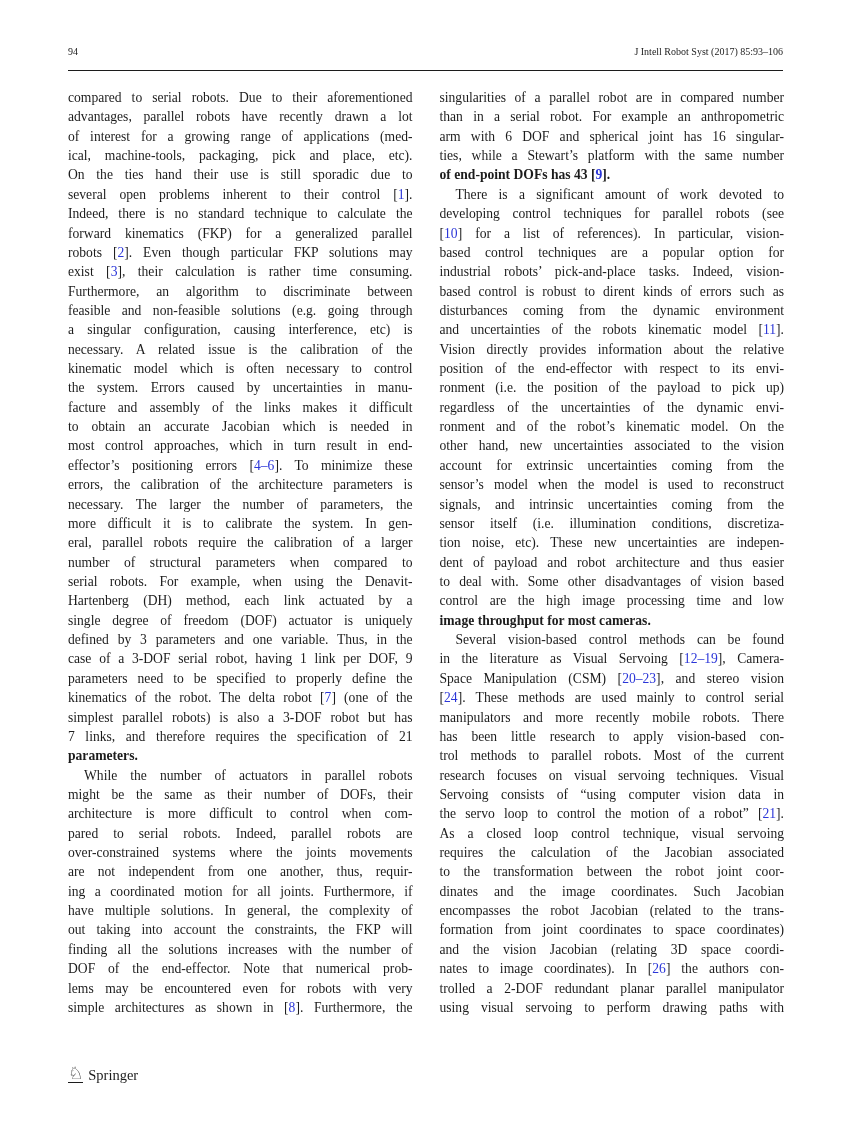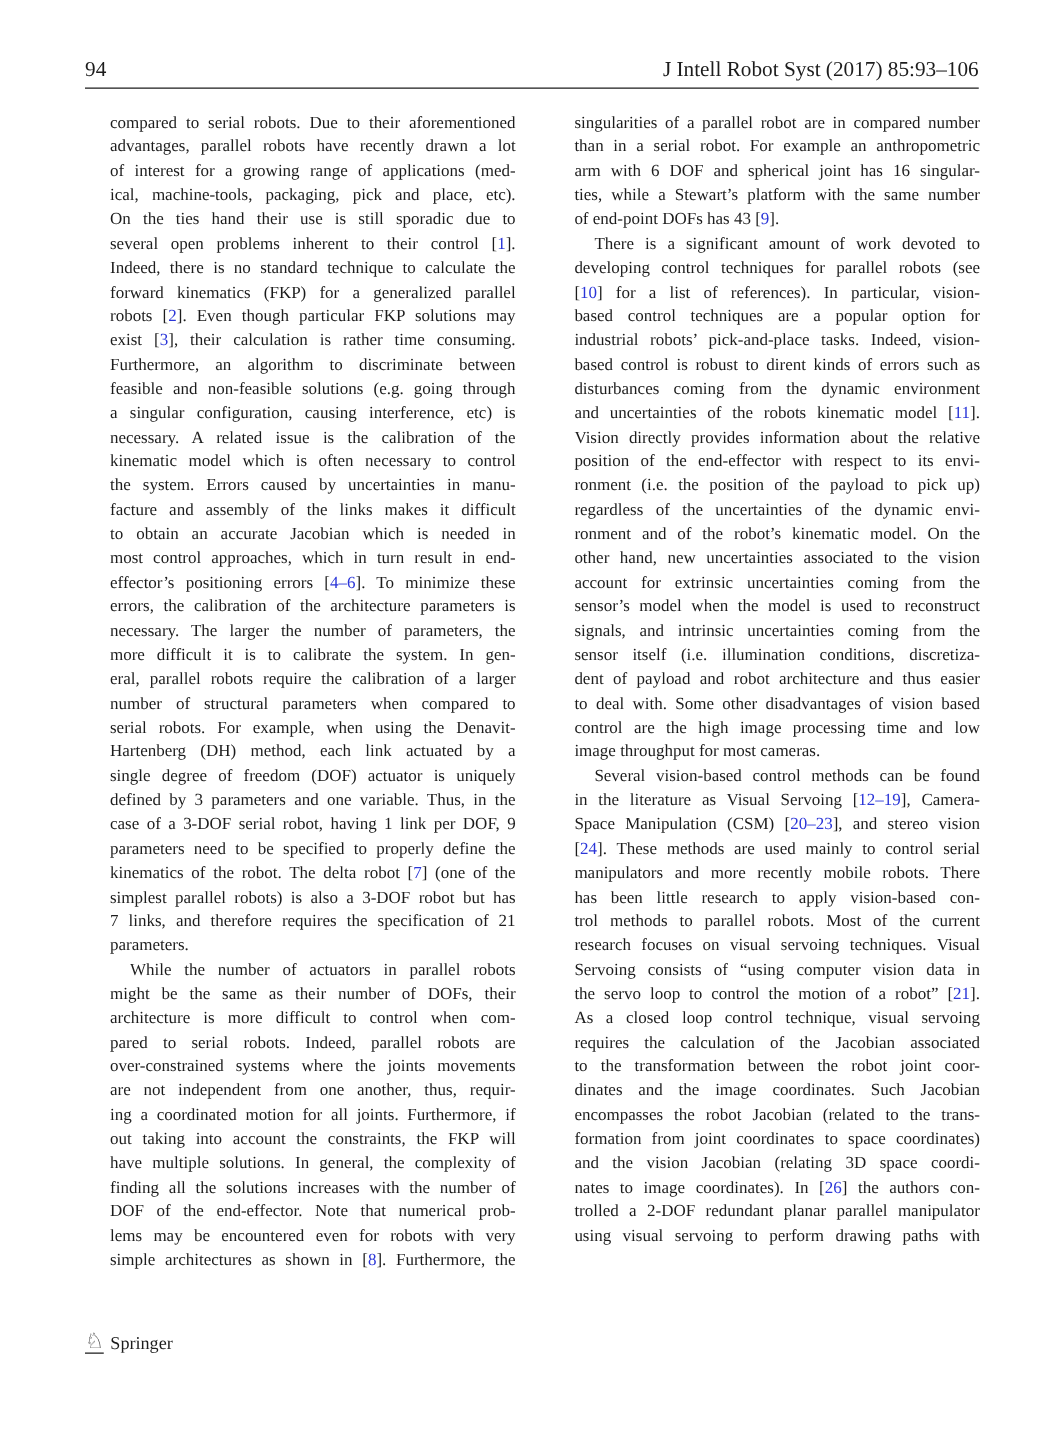--- a/index.html
+++ b/index.html
@@ -10,44 +10,44 @@
     color: #1c1c1c;
     position: relative;
     overflow: hidden;
   }
   .page { position: absolute; inset: 0; }
 
   .header {
     position: absolute;
     left: 68px; width: 715px; top: 46px;
     display: flex; justify-content: space-between; align-items: flex-end;
-    font-size: 17px;
+    font-size: 10px;
   }
   .header-rule {
     position: absolute;
     left: 68px; width: 715px; top: 70px;
     border-top: 1.6px solid #1c1c1c;
   }
 
   .columns {
     position: absolute;
     left: 68px; top: 88px; width: 716px;
     display: flex; gap: 27px;
   }
-  .col { width: 344.5px; margin-left: 20px; }
+  .col { width: 344.5px; }
 
   .line {
     font-size: 13.6px;
     line-height: 19.37px;
     height: 19.37px;
     text-align: justify;
     text-align-last: justify;
     white-space: normal;
   }
-  .line.par-end { text-align-last: left; }
+  .line.par-end { text-align-last: left; font-weight: bold; }
   .line.indent { text-indent: 16px; }
 
   .cite { color: #2a35d8; }
 
   .footer {
     position: absolute;
     left: 68px; top: 1066px;
     display: flex; align-items: center; gap: 5px;
     font-size: 14.5px;
   }
@@ -107,22 +107,22 @@
         <div class="line">simplest parallel robots) is also a 3-DOF robot but has</div>
         <div class="line">7 links, and therefore requires the specification of 21</div>
         <div class="line par-end">parameters.</div>
         <div class="line indent">While the number of actuators in parallel robots</div>
         <div class="line">might be the same as their number of DOFs, their</div>
         <div class="line">architecture is more difficult to control when com-</div>
         <div class="line">pared to serial robots. Indeed, parallel robots are</div>
         <div class="line">over-constrained systems where the joints movements</div>
         <div class="line">are not independent from one another, thus, requir-</div>
         <div class="line">ing a coordinated motion for all joints. Furthermore, if</div>
+        <div class="line">have multiple solutions. In general, the complexity of</div>
         <div class="line">out taking into account the constraints, the FKP will</div>
-        <div class="line">have multiple solutions. In general, the complexity of</div>
         <div class="line">finding all the solutions increases with the number of</div>
         <div class="line">DOF of the end-effector. Note that numerical prob-</div>
         <div class="line">lems may be encountered even for robots with very</div>
         <div class="line">simple architectures as shown in [<span class="cite">8</span>]. Furthermore, the</div>
       </div>
     <div class="col">
         <div class="line">singularities of a parallel robot are in compared number</div>
         <div class="line">than in a serial robot. For example an anthropometric</div>
         <div class="line">arm with 6 DOF and spherical joint has 16 singular-</div>
         <div class="line">ties, while a Stewart’s platform with the same number</div>
@@ -138,20 +138,21 @@
         <div class="line">Vision directly provides information about the relative</div>
         <div class="line">position of the end-effector with respect to its envi-</div>
         <div class="line">ronment (i.e. the position of the payload to pick up)</div>
         <div class="line">regardless of the uncertainties of the dynamic envi-</div>
         <div class="line">ronment and of the robot’s kinematic model. On the</div>
         <div class="line">other hand, new uncertainties associated to the vision</div>
         <div class="line">account for extrinsic uncertainties coming from the</div>
         <div class="line">sensor’s model when the model is used to reconstruct</div>
         <div class="line">signals, and intrinsic uncertainties coming from the</div>
         <div class="line">sensor itself (i.e. illumination conditions, discretiza-</div>
+        <div class="line">tion noise, etc). These new uncertainties are indepen-</div>
         <div class="line">dent of payload and robot architecture and thus easier</div>
         <div class="line">to deal with. Some other disadvantages of vision based</div>
         <div class="line">control are the high image processing time and low</div>
         <div class="line par-end">image throughput for most cameras.</div>
         <div class="line indent">Several vision-based control methods can be found</div>
         <div class="line">in the literature as Visual Servoing [<span class="cite">12–19</span>], Camera-</div>
         <div class="line">Space Manipulation (CSM) [<span class="cite">20–23</span>], and stereo vision</div>
         <div class="line">[<span class="cite">24</span>]. These methods are used mainly to control serial</div>
         <div class="line">manipulators and more recently mobile robots. There</div>
         <div class="line">has been little research to apply vision-based con-</div>

